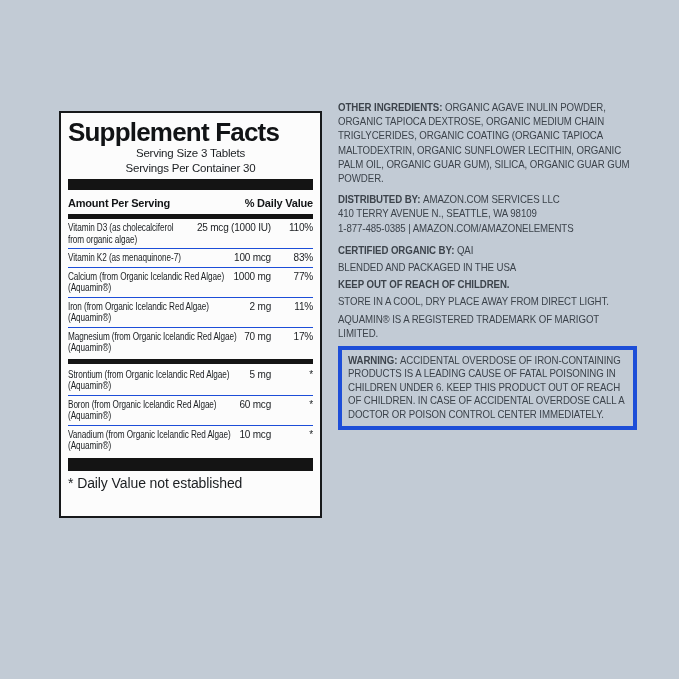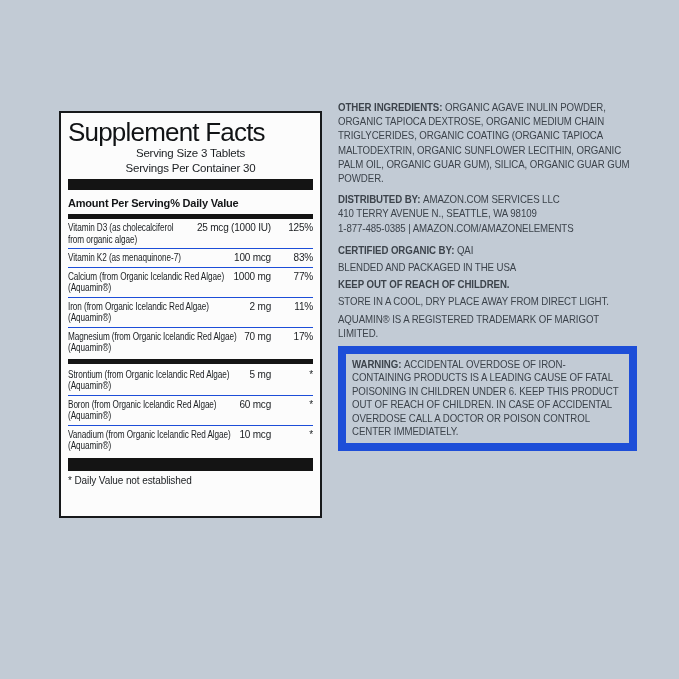--- a/index.html
+++ b/index.html
@@ -10,58 +10,58 @@
     color:#24282c;
   }
   .stage { position:relative; width:679px; height:679px; }
 
   
   .sf-panel {
     position:absolute; left:59px; top:111px; width:263px; height:407px;
     background:#fcfcfc; border:2px solid #17191b; padding:5px 7px 4px;
   }
   .sf-title {
-    font-size:26px; font-weight:normal; letter-spacing:-0.8px;
+    font-size:26px; font-weight:bold; letter-spacing:-0.8px;
     color:#111315; line-height:28px; white-space:nowrap;
   }
   .sf-serving { font-size:11.5px; line-height:14.5px; color:#1b1e21; letter-spacing:-0.2px;text-align:center; }
   .bar { background:#141414; width:100%; }
   .bar-thick { height:11px; margin:4px 0 3px; }
   .bar-med   { height:5px;  margin:2px 0 0; }
   .bar-mid   { height:5px;  margin:2px 0; }
   .bar-xl    { height:13px; margin:3px 0 4px; }
   .sf-header {
-    display:flex; align-items:flex-end;
+    display:flex; justify-content:space-between; align-items:flex-end;
     font-weight:bold; font-size:11px; letter-spacing:-0.2px;
     padding:4px 0 3px; color:#131517;
   }
   .sf-row {
     display:grid; grid-template-columns:1fr auto 36px; column-gap:6px;
     padding:3px 0; border-top:1px solid #1d4ed8;
     font-size:10px; line-height:11.5px; color:#1b1e21;
   }
   #sf-rows .sf-row:first-child { border-top:none; }
   #sf-rows .bar + .sf-row { border-top:none; }
   .c-name { width:122%; transform:scaleX(0.82); transform-origin:0 0; letter-spacing:-0.1px; }
   .c-amount { text-align:center; white-space:nowrap; letter-spacing:-0.2px; }
   .c-dv { text-align:right; white-space:nowrap; letter-spacing:-0.2px; }
-  .sf-footnote { font-size:10px; letter-spacing:-0.1px; color:#1b1e21; }
+  .sf-footnote { font-size:14px; letter-spacing:-0.1px; color:#1b1e21; }
 
   
   .right-col {
     position:absolute; left:338px; top:100px; width:299px;
     color:#3c434b; font-size:11px;
   }
   .cond { width:113.6%; transform:scaleX(0.88); transform-origin:0 0; }
   .rpara { line-height:14.2px; margin-bottom:7px; letter-spacing:-0.1px; }
   .rline { line-height:14.2px; margin-bottom:3px; letter-spacing:-0.1px; }
   .rlabel { font-weight:bold; margin-right:3px; }
   .bold-line { font-weight:bold; }
   .warn-box {
-    margin-top:6px; border:8px solid #1d4ed8; padding:4px 6px 5px;
+    margin-top:6px; border:4px solid #1d4ed8; padding:4px 6px 5px;
     width:299px;
   }
   .warn-inner { line-height:13.4px; letter-spacing:-0.1px; }
 </style>
 </head>
 <body>
 
 <div class="stage">
 
   <section class="sf-panel">
@@ -75,21 +75,21 @@
       <span>Amount Per Serving</span>
       <span>% Daily Value</span>
     </div>
 
     <div class="bar bar-med"></div>
 
     <div id="sf-rows">
         <div class="sf-row">
           <span class="c-name">Vitamin D3 (as cholecalciferol from organic algae)</span>
           <span class="c-amount">25 mcg (1000 IU)</span>
-          <span class="c-dv">125%</span>
+          <span class="c-dv">110%</span>
         </div>
         <div class="sf-row">
           <span class="c-name">Vitamin K2 (as menaquinone-7)</span>
           <span class="c-amount">100 mcg</span>
           <span class="c-dv">83%</span>
         </div>
         <div class="sf-row">
           <span class="c-name">Calcium (from Organic Icelandic Red Algae) (Aquamin®)</span>
           <span class="c-amount">1000 mg</span>
           <span class="c-dv">77%</span>

